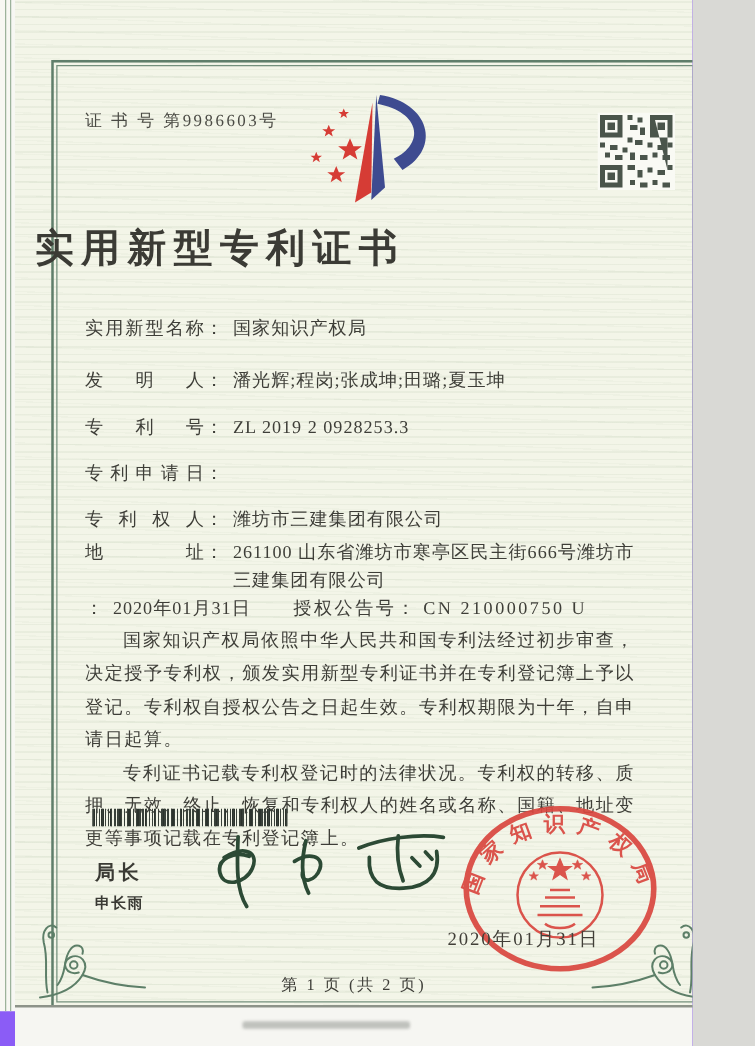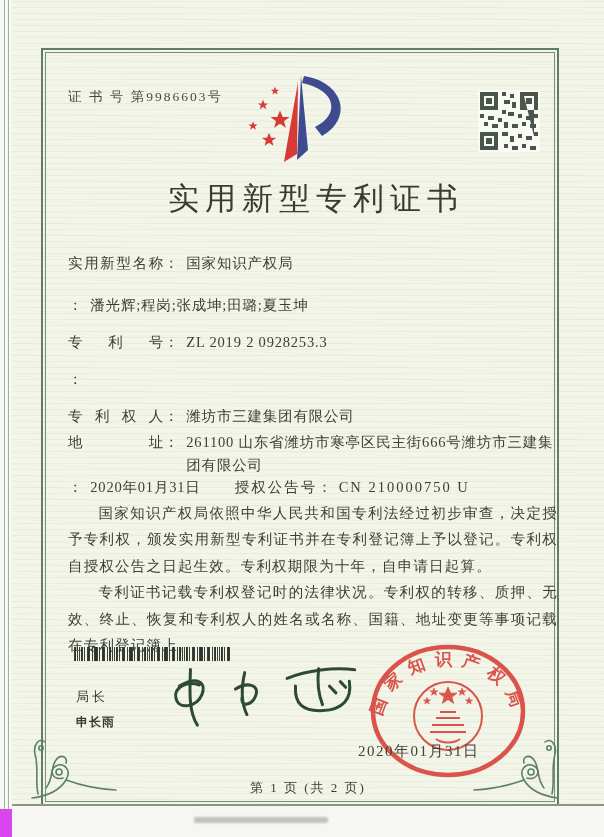--- a/index.html
+++ b/index.html
@@ -1,53 +1,53 @@
 <!DOCTYPE html>
 <html><head>
 <meta charset="utf-8">
 <style>
   html,body{margin:0;padding:0;background:#d9d9d5;}
-  .scan{position:relative;width:604px;height:837px;background:#d946ef;overflow:hidden;
+  .scan{position:relative;width:554px;height:837px;background:#8b5cf6;overflow:hidden;
         font-family:"Liberation Serif","DejaVu Serif",serif;color:#3e3e38;}
   
   .left-edge{position:absolute;left:0;top:0;bottom:28px;width:12px;background:#f7f7f3;}
   .left-edge::before,.left-edge::after{content:"";position:absolute;top:0;bottom:0;width:1px;background:#9cb29b;}
   .left-edge::before{left:4px;}
   .left-edge::after{left:8px;}
   
   .paper{position:absolute;left:12px;top:0;right:0;bottom:31px;background-color:#f3f5e8;
          background-image:repeating-linear-gradient(0deg, rgba(140,165,130,0.10) 0px, rgba(140,165,130,0.10) 1px, transparent 1px, transparent 6px),
                           repeating-linear-gradient(2deg, rgba(140,165,130,0.05) 0px, rgba(140,165,130,0.05) 1px, transparent 1px, transparent 11px);}
   
   .frame{position:absolute;left:29px;top:48px;width:514px;height:754px;border:2px solid #5f7e6a;}
   .frame::after{content:"";position:absolute;inset:2px;border:1px solid #74907c;}
   .cert-no{position:absolute;left:56px;top:88px;font-size:13.5px;letter-spacing:2px;color:#4a4a44;}
   .logo{position:absolute;left:228px;top:70px;}
   .qr{position:absolute;left:466px;top:90px;}
-  .title{position:absolute;left:16px;right:0;top:178px;margin:0;text-align:center;
-         font-size:31px;font-weight:normal;letter-spacing:6px;color:#3b3b35;}
+  .title{position:absolute;left:16px;right:0;top:178px;margin:0;text-align:left;
+         font-size:31px;font-weight:bold;letter-spacing:6px;color:#3b3b35;}
   
   .row{position:absolute;left:56px;right:46px;display:flex;align-items:flex-start;
        font-size:14.5px;line-height:1.6;letter-spacing:0.8px;color:#3e3e38;}
   .lbl{display:inline-block;width:96px;min-width:96px;text-align:justify;text-align-last:justify;}
   .colon{margin-right:7px;}
   .val{flex:1;}
   .val-limit{max-width:372px;}
   .g2{margin-left:34px;letter-spacing:2px;white-space:nowrap;}
   .g2 .colon{margin-right:5px;}
   
   .paras{position:absolute;left:56px;right:46px;top:500px;}
   .paras p{margin:0;text-indent:2.1em;font-size:14.5px;line-height:1.82;letter-spacing:1.2px;
            text-align:justify;color:#3e3e38;}
   .barcode{position:absolute;left:62px;top:647px;width:156px;height:14px;
      background-image:
        repeating-linear-gradient(90deg,#39413a 0px,#39413a 1px,transparent 1px,transparent 2.5px),
        repeating-linear-gradient(90deg,#2c332d 0px,#2c332d 2px,transparent 2px,transparent 7px),
        repeating-linear-gradient(90deg,transparent 0px,transparent 9px,#f3f5e8 9px,#f3f5e8 10.5px);}
-  .sig-title{position:absolute;left:64px;top:688px;font-size:13px;letter-spacing:3px;font-weight:normal;color:#3a3a34;}
+  .sig-title{position:absolute;left:64px;top:688px;font-size:16px;letter-spacing:3px;font-weight:bold;color:#3a3a34;}
   .sig-name{position:absolute;left:64px;top:714px;font-size:12px;letter-spacing:1px;font-weight:bold;color:#3a3a34;}
   .sign-svg{position:absolute;left:138px;top:656px;}
   .seal{position:absolute;left:352px;top:640px;}
   .seal-date{position:absolute;left:346px;top:742px;font-size:15px;letter-spacing:1.5px;color:#413f38;z-index:3;}
   .footer{position:absolute;left:0;right:0;top:779px;text-align:center;font-size:13px;letter-spacing:2px;color:#3e3e38;}
   .flourish{position:absolute;}
   .flourish.fl-left{left:14px;top:734px;}
   .flourish.fl-right{left:460px;top:734px;transform:scaleX(-1);}
   
   .next-page{position:absolute;left:12px;right:0;bottom:0;height:31px;background:#f6f6f2;border-top:2px solid #8d9389;}
@@ -142,29 +142,31 @@
     </svg>
 
     <h1 class="title">实用新型专利证书</h1>
 
     <div class="row" style="top:252px">
       <span class="lbl">实用新型名称</span>
         <span class="colon">：</span>
         <span class="val">国家知识产权局</span>
     </div>
     <div class="row" style="top:294px">
+      <span class="lbl">发明人</span>
         <span class="colon">：</span>
         <span class="val">潘光辉;程岗;张成坤;田璐;夏玉坤</span>
     </div>
     <div class="row" style="top:331px">
       <span class="lbl">专利号</span>
         <span class="colon">：</span>
         <span class="val">ZL 2019 2 0928253.3</span>
     </div>
     <div class="row" style="top:368px">
+      <span class="lbl">专利申请日</span>
         <span class="colon">：</span>
     </div>
     <div class="row" style="top:405px">
       <span class="lbl">专利权人</span>
         <span class="colon">：</span>
         <span class="val">潍坊市三建集团有限公司</span>
     </div>
     <div class="row" style="top:431px">
       <span class="lbl">地址</span>
         <span class="colon">：</span>

